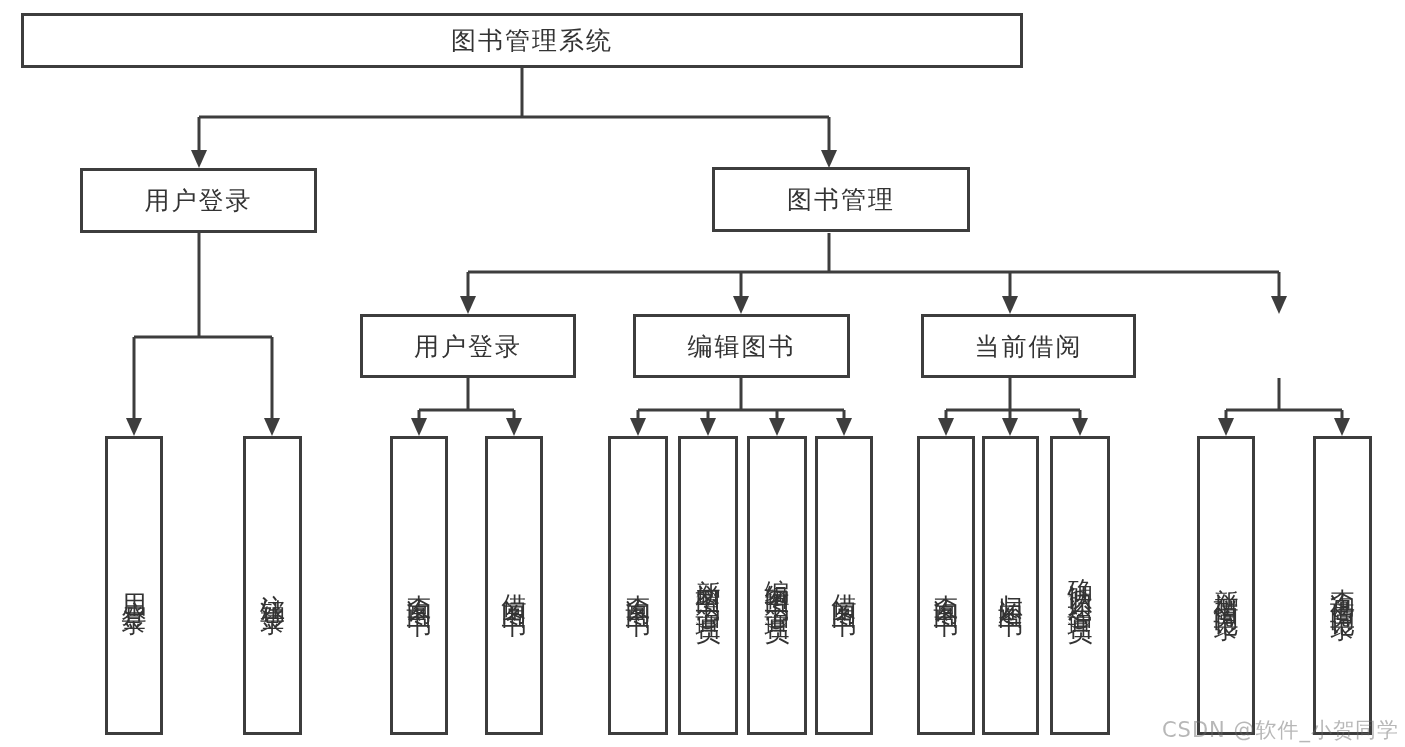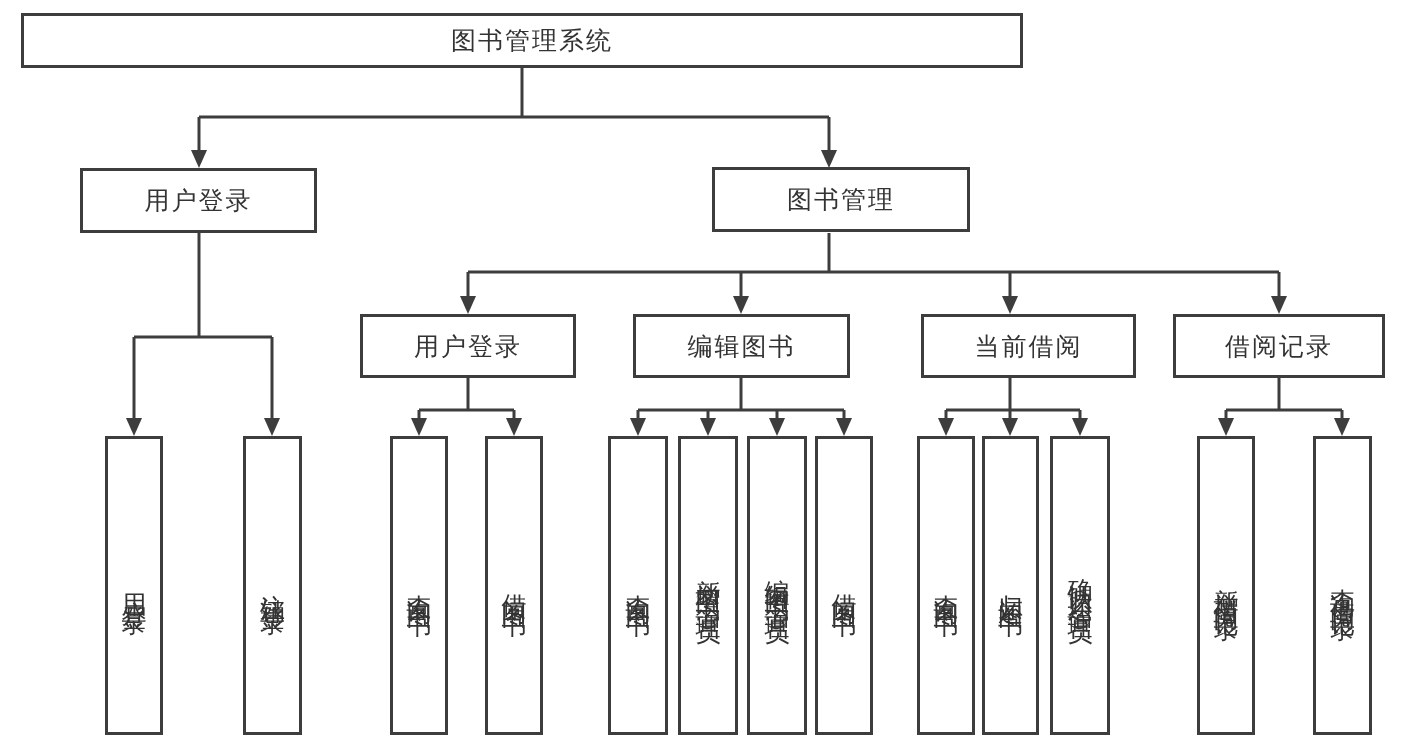--- a/index.html
+++ b/index.html
@@ -154,23 +154,20 @@
 
   <div class="node" style="left:360px; top:314px; width:216px; height:64px;">
     <span>用户登录</span>
   </div>
   <div class="node" style="left:633px; top:314px; width:217px; height:64px;">
     <span>编辑图书</span>
   </div>
   <div class="node" style="left:902px; top:314px; width:215px; height:64px;margin-left:19px;">
     <span>当前借阅</span>
   </div>
-  <div class="node" style="left:1173px; top:314px; width:212px; height:64px;">
-    <span>借阅记录</span>
-  </div>
 
   <div class="vnode" style="left:105px; width:58px;">
     <span class="vtext">用户登录</span>
   </div>
   <div class="vnode" style="left:243px; width:59px;">
     <span class="vtext">注销登录</span>
   </div>
 
   <div class="vnode" style="left:390px; width:58px;">
     <span class="vtext">查询图书</span>
@@ -202,14 +199,15 @@
     <span class="vtext">确认归还（管理员）</span>
   </div>
 
   <div class="vnode" style="left:1197px; width:58px;">
     <span class="vtext">新增借阅记录</span>
   </div>
   <div class="vnode" style="left:1313px; width:59px;">
     <span class="vtext">查询借阅记录</span>
   </div>
 
+  <div class="watermark">CSDN @软件_小贺同学</div>
 
 </div>
 
 </body></html>

